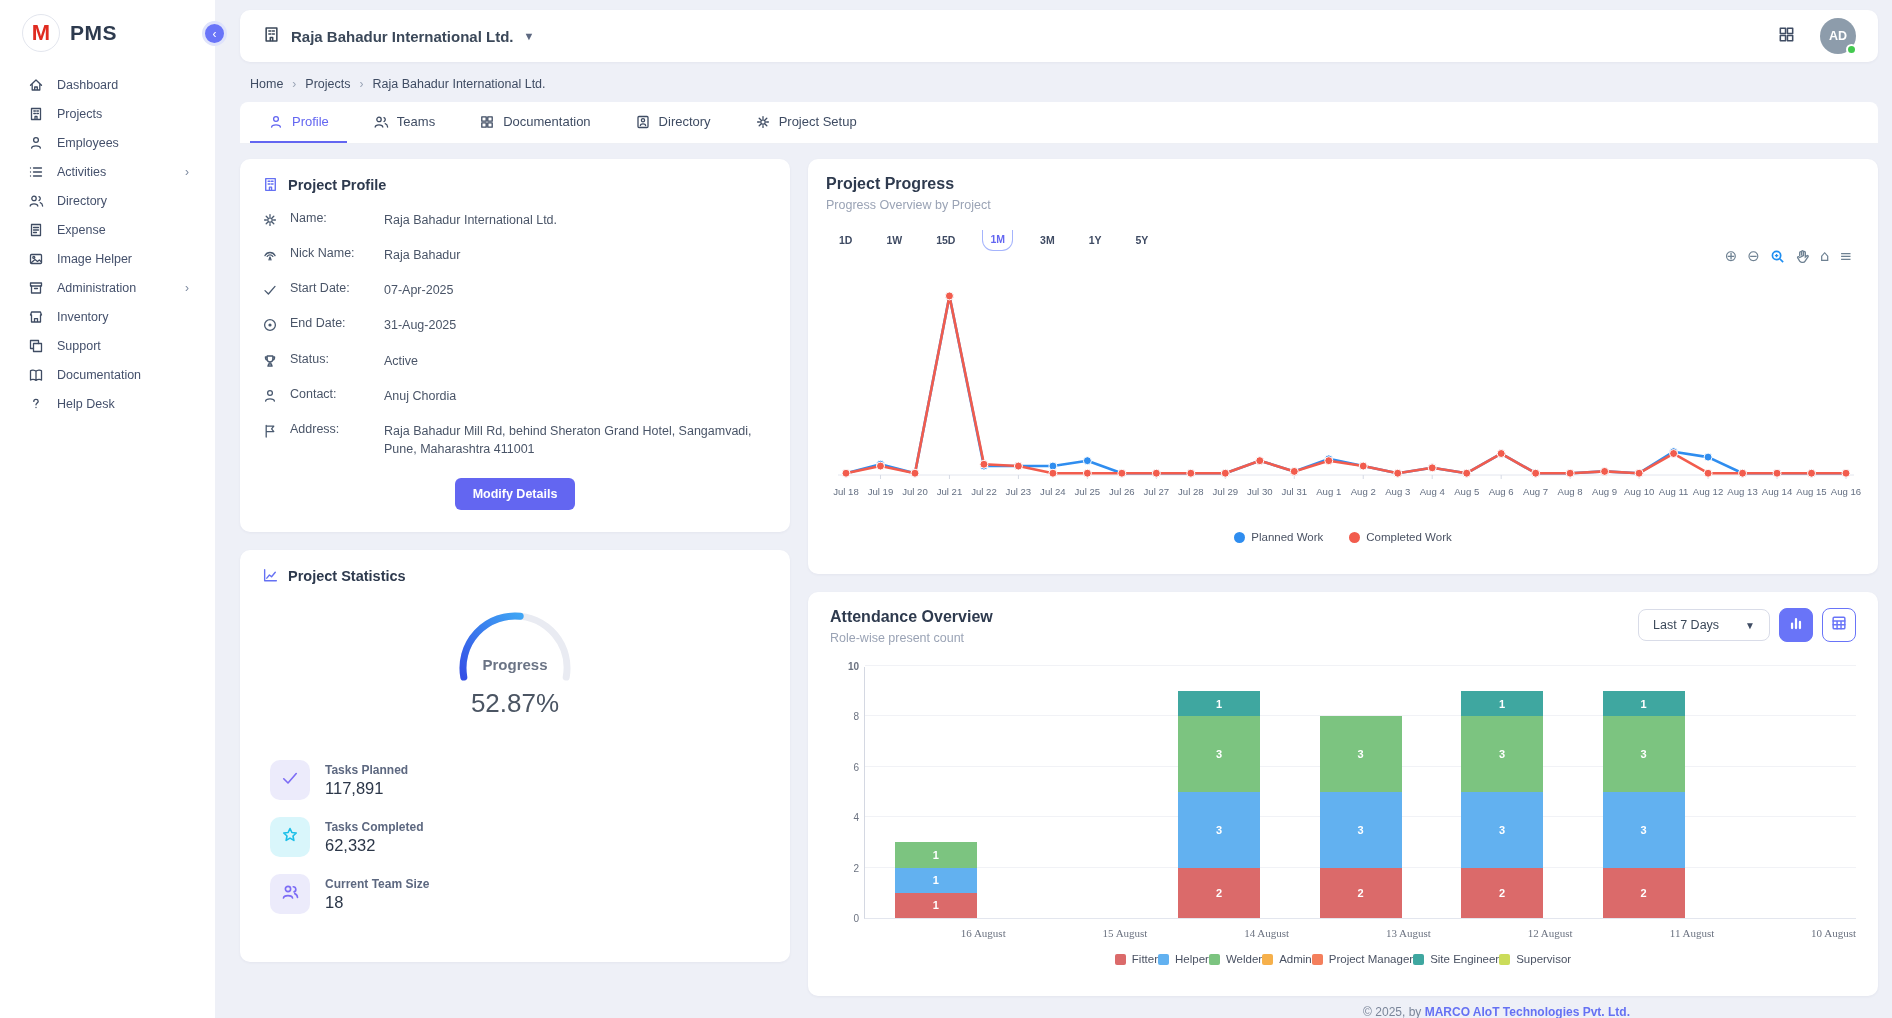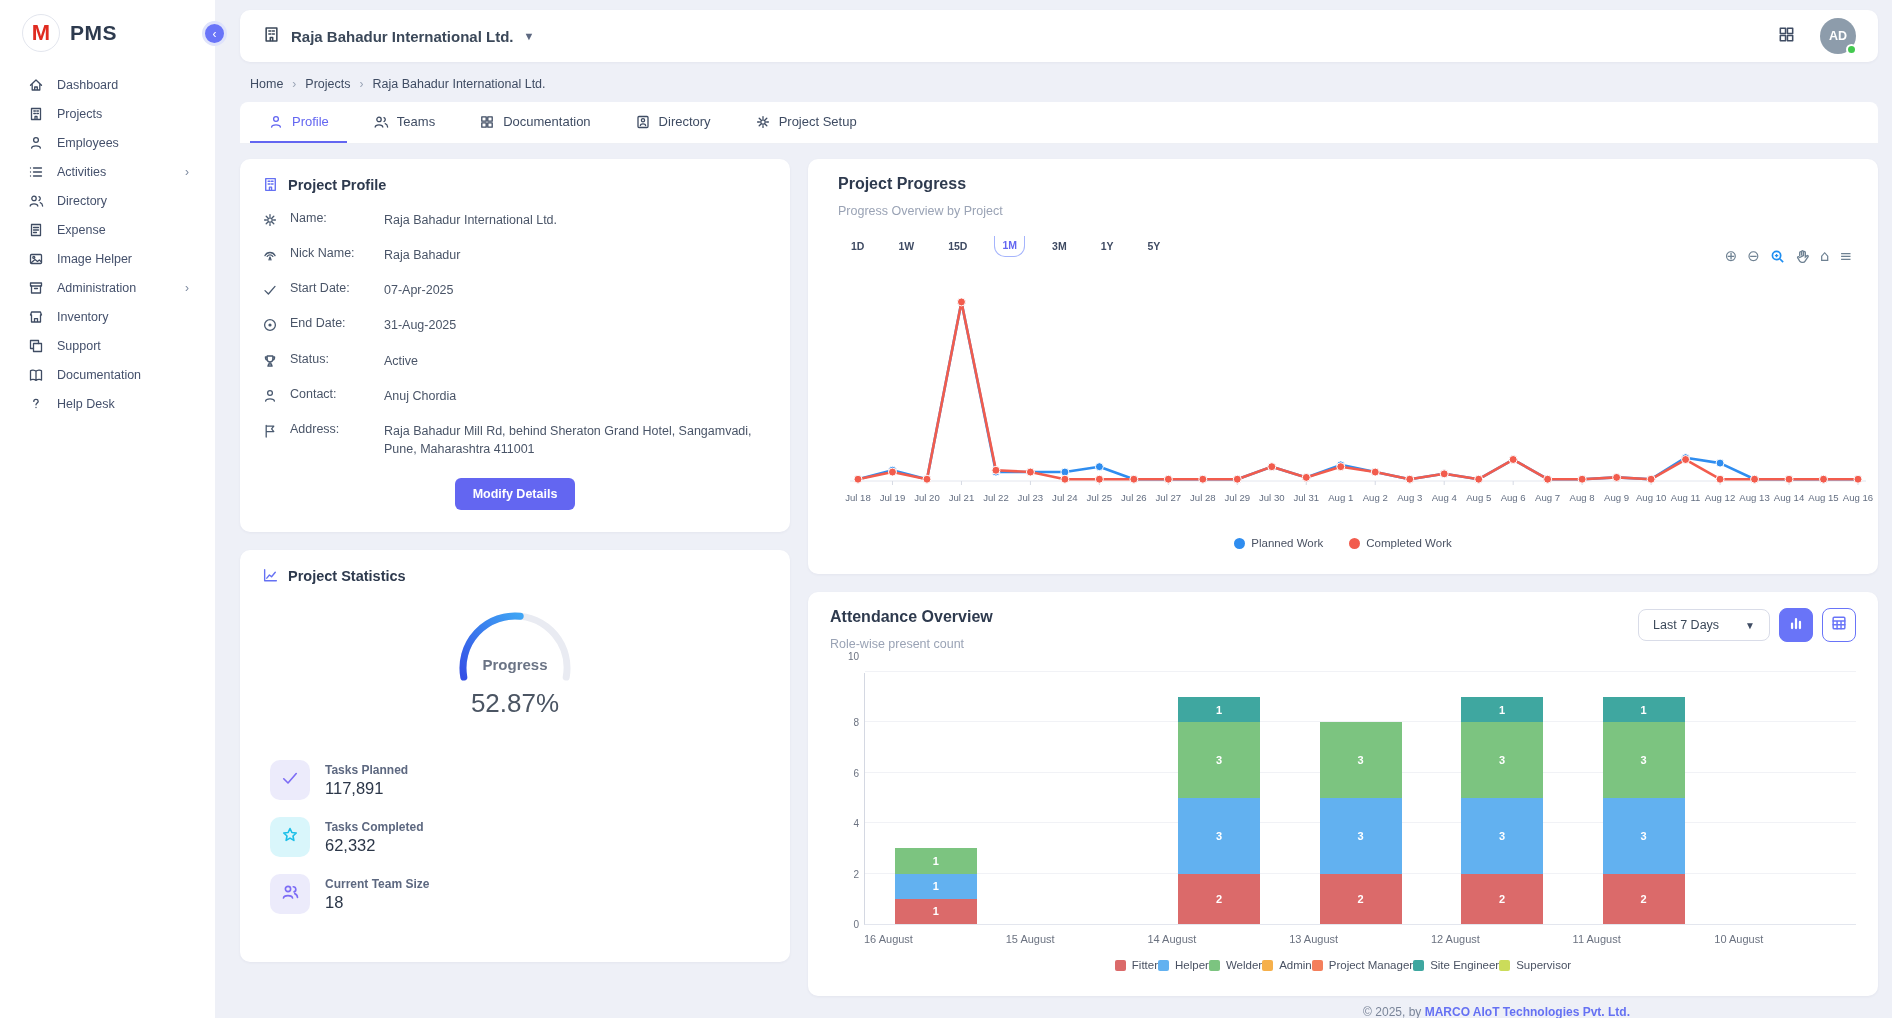--- a/index.html
+++ b/index.html
@@ -62,23 +62,23 @@
   .gauge-pct { font-size:26px; fill:#4b5563; }
   .stat { display:flex; align-items:center; gap:15px; margin:0 0 17px 8px; }
   .stat-ic { width:40px; height:40px; border-radius:10px; display:flex; align-items:center; justify-content:center; }
   .stat-ic.purple { background:#ecebfb; color:#7c6cf5; }
   .stat-ic.cyan { background:#d9f6fb; color:#19bfe8; }
   .stat-label { font-size:12px; font-weight:bold; color:#5d6880; }
   .stat-value { font-size:16.5px; color:#2b3648; margin-top:2px; }
   .stats-list { margin-top:36px; }
 
   
-  .progress-card { padding:16px 30px 10px; height:415px; position:relative; }
+  .progress-card { padding:16px 18px 10px; height:415px; position:relative; }
   .card-h1 { font-size:16px; font-weight:bold; color:#2e3a4e; }
-  .card-sub { font-size:12.5px; color:#9aa3b5; margin-top:11px; }
+  .card-sub { font-size:12.5px; color:#9aa3b5; margin-top:5px; }
   .range-row { display:flex; gap:20px; margin:18px 0 0 6px; }
   .range-btn { background:none; border:none; font-family:inherit; font-size:10.5px; font-weight:bold; color:#3f4b63; cursor:pointer; padding:3px 7px 5px; }
   .range-btn.active { color:#6366f1; border:1px solid #a5b4fc; border-top:none; border-radius:0 0 11px 11px; }
   .chart-toolbar { position:absolute; right:26px; top:90px; display:flex; gap:10px; align-items:center; color:#6e8192; }
   .tool { font-size:15px; cursor:pointer; line-height:1; font-family:"DejaVu Sans", sans-serif; }
   .tool svg { display:block; }
   .line-chart-box { margin-top:26px; }
   .line-legend { display:flex; justify-content:center; gap:26px; margin-top:2px; }
   .legend-item { display:flex; align-items:center; gap:6px; font-size:11.5px; color:#4a5263; cursor:pointer; }
   .legend-dot { width:11px; height:11px; border-radius:50%; }
@@ -93,21 +93,21 @@
 
   .bar-area { margin-top:22px; position:relative; padding-left:34px; }
   .bar-plot { position:relative; height:252px; border-left:1px solid #d4d8e2; border-bottom:1px solid #e3e6ee; }
   .gridline { position:absolute; left:0; right:0; height:1px; background:#f1f2f6; }
   .ytick { position:absolute; left:-30px; width:24px; text-align:right; font-size:10px; color:#6b7280; transform:translateY(-50%); }
   .bar-cols { position:absolute; inset:0; display:flex; }
   .bar-col { flex:1; display:flex; flex-direction:column-reverse; align-items:center; height:100%; }
   .bar-stack { width:82px; display:flex; flex-direction:column-reverse; }
   .bar-seg { width:100%; display:flex; align-items:center; justify-content:center; color:#fff; font-size:11px; font-weight:bold; }
   .bar-xlabels { display:flex; margin-top:8px; }
-  .bar-xlabels div { flex:1; text-align:left; font-size:11px; color:#6b7280; }
+  .bar-xlabels div { flex:1; text-align:right; font-size:11px; color:#6b7280;font-family:Liberation Serif, serif; }
   .bar-legend { display:flex; justify-content:center; margin-top:14px; }
   .bar-legend .legend-item { font-size:11.5px; }
   .legend-sq { width:11px; height:11px; border-radius:2px; }
 
   .footer { text-align:right; padding:9px 248px 0 0; font-size:12px; color:#7a8599; }
   .footer .footer-link { color:#6571f3; font-weight:bold; cursor:pointer; }
 </style>
 </head>
 <body>
 
@@ -645,21 +645,21 @@
               <div class="ytick" style="bottom: 0px; transform: translateY(50%);">0</div>
               <div class="gridline" style="bottom: 50.4px;"></div>
               <div class="ytick" style="bottom: 50.4px; transform: translateY(50%);">2</div>
               <div class="gridline" style="bottom: 100.8px;"></div>
               <div class="ytick" style="bottom: 100.8px; transform: translateY(50%);">4</div>
               <div class="gridline" style="bottom: 151.2px;"></div>
               <div class="ytick" style="bottom: 151.2px; transform: translateY(50%);">6</div>
               <div class="gridline" style="bottom: 201.6px;"></div>
               <div class="ytick" style="bottom: 201.6px; transform: translateY(50%);">8</div>
               <div class="gridline" style="bottom: 252px;"></div>
-              <div class="ytick" style="bottom: 268px; transform: translateY(50%);">10</div>
+              <div class="ytick" style="bottom: 252px; transform: translateY(50%); font-weight: bold;">10</div>
               <div class="bar-cols">
                 <div class="bar-col">
                   <div class="bar-stack">
                     <div class="bar-seg" style="height: 25.2px; background: rgb(219, 106, 106);">
                       <span>1</span>
                     </div>
                     <div class="bar-seg" style="height: 25.2px; background: rgb(98, 177, 240);">
                       <span>1</span>
                     </div>
                     <div class="bar-seg" style="height: 25.2px; background: rgb(124, 196, 128);">

